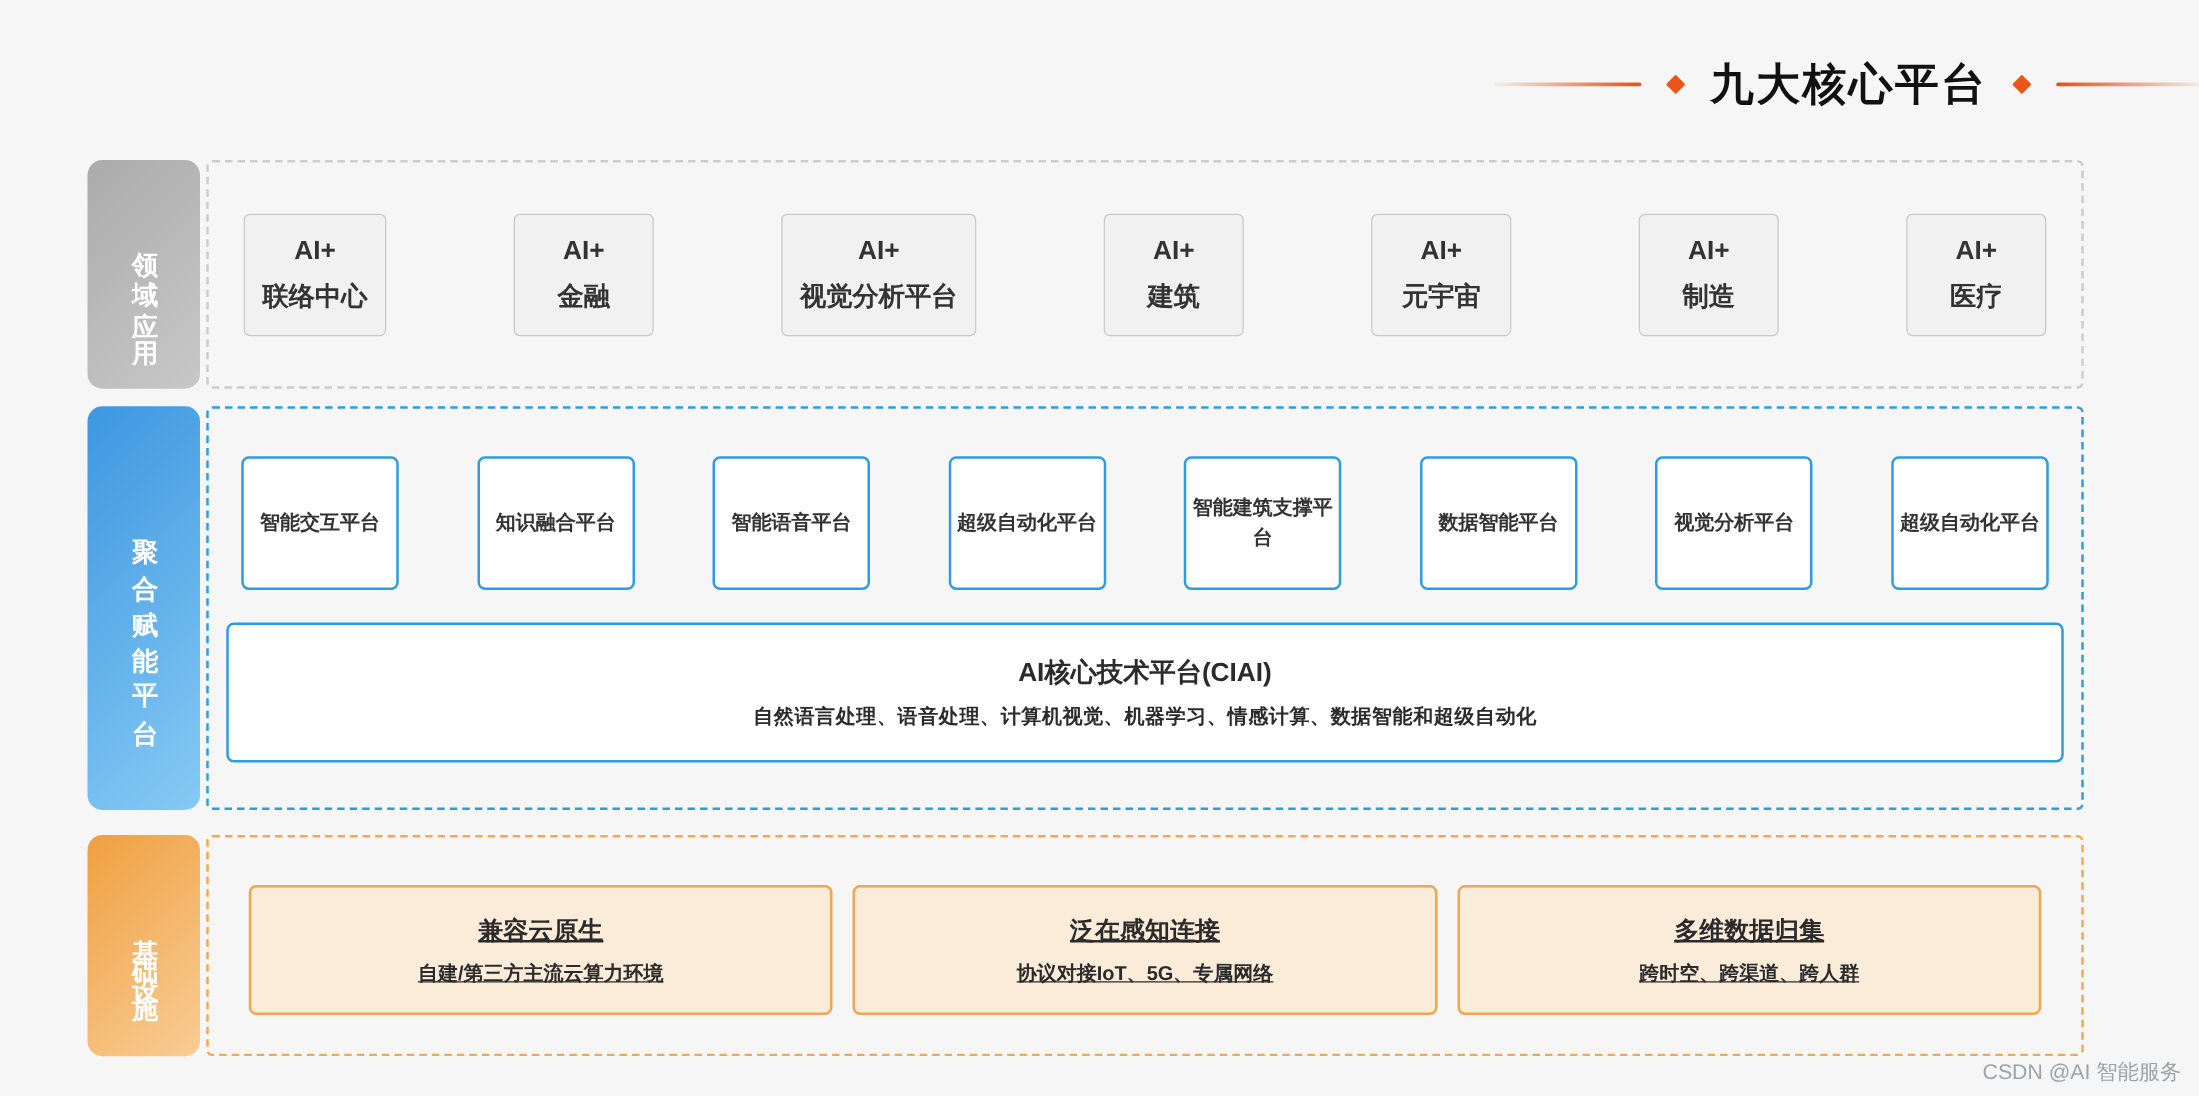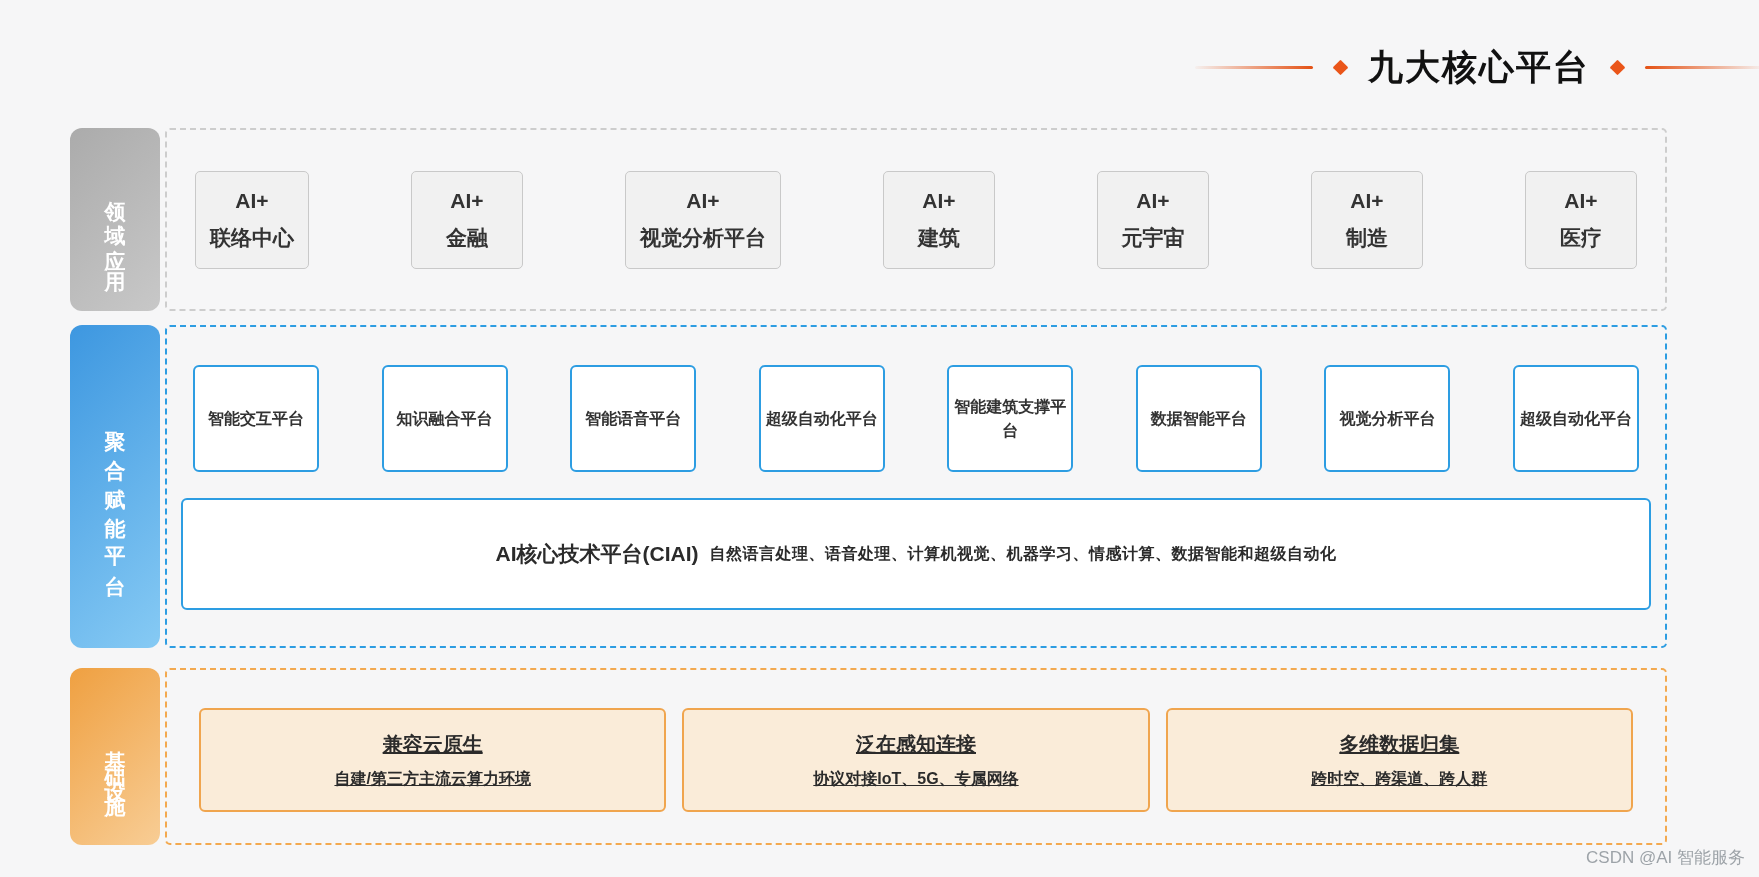--- a/index.html
+++ b/index.html
@@ -49,21 +49,21 @@
   .domain-box span { white-space:nowrap; }
 
   
   .platform-boxes { display:flex; justify-content:space-between; padding:38px 26px 0;align-items:flex-end; }
   .platform-box { width:126px; height:107px; padding:0 2px; flex:none;
     background:#ffffff; border:2px solid #2d9de2; border-radius:6px;
     display:flex; align-items:center; justify-content:center; text-align:center;
     font-size:16px; font-weight:700; color:#333; line-height:1.45; }
   .ciai-box { margin:26px 14px 0; height:112px;
     background:#ffffff; border:2px solid #2d9de2; border-radius:6px;
-    display:flex; flex-direction:row; align-items:center; justify-content:center; gap:11px; }
+    display:flex; flex-direction:column; align-items:center; justify-content:center; gap:11px; }
   .ciai-title { font-size:21px; font-weight:800; color:#2b2b2b; }
   .ciai-subtitle { font-size:16px; font-weight:600; color:#2b2b2b; letter-spacing:0.5px; }
 
   
   .infra-boxes { display:flex; gap:16px; padding:38px 32px 0;text-decoration:underline; }
   .infra-box { flex:1; height:104px;
     background:#faecd9; border:2px solid #f0a54e; border-radius:6px;
     display:flex; flex-direction:column; align-items:center; justify-content:center; gap:11px; }
   .infra-title { font-size:20px; font-weight:800; color:#2b2b2b; }
   .infra-subtitle { font-size:16px; font-weight:600; color:#2b2b2b; }

